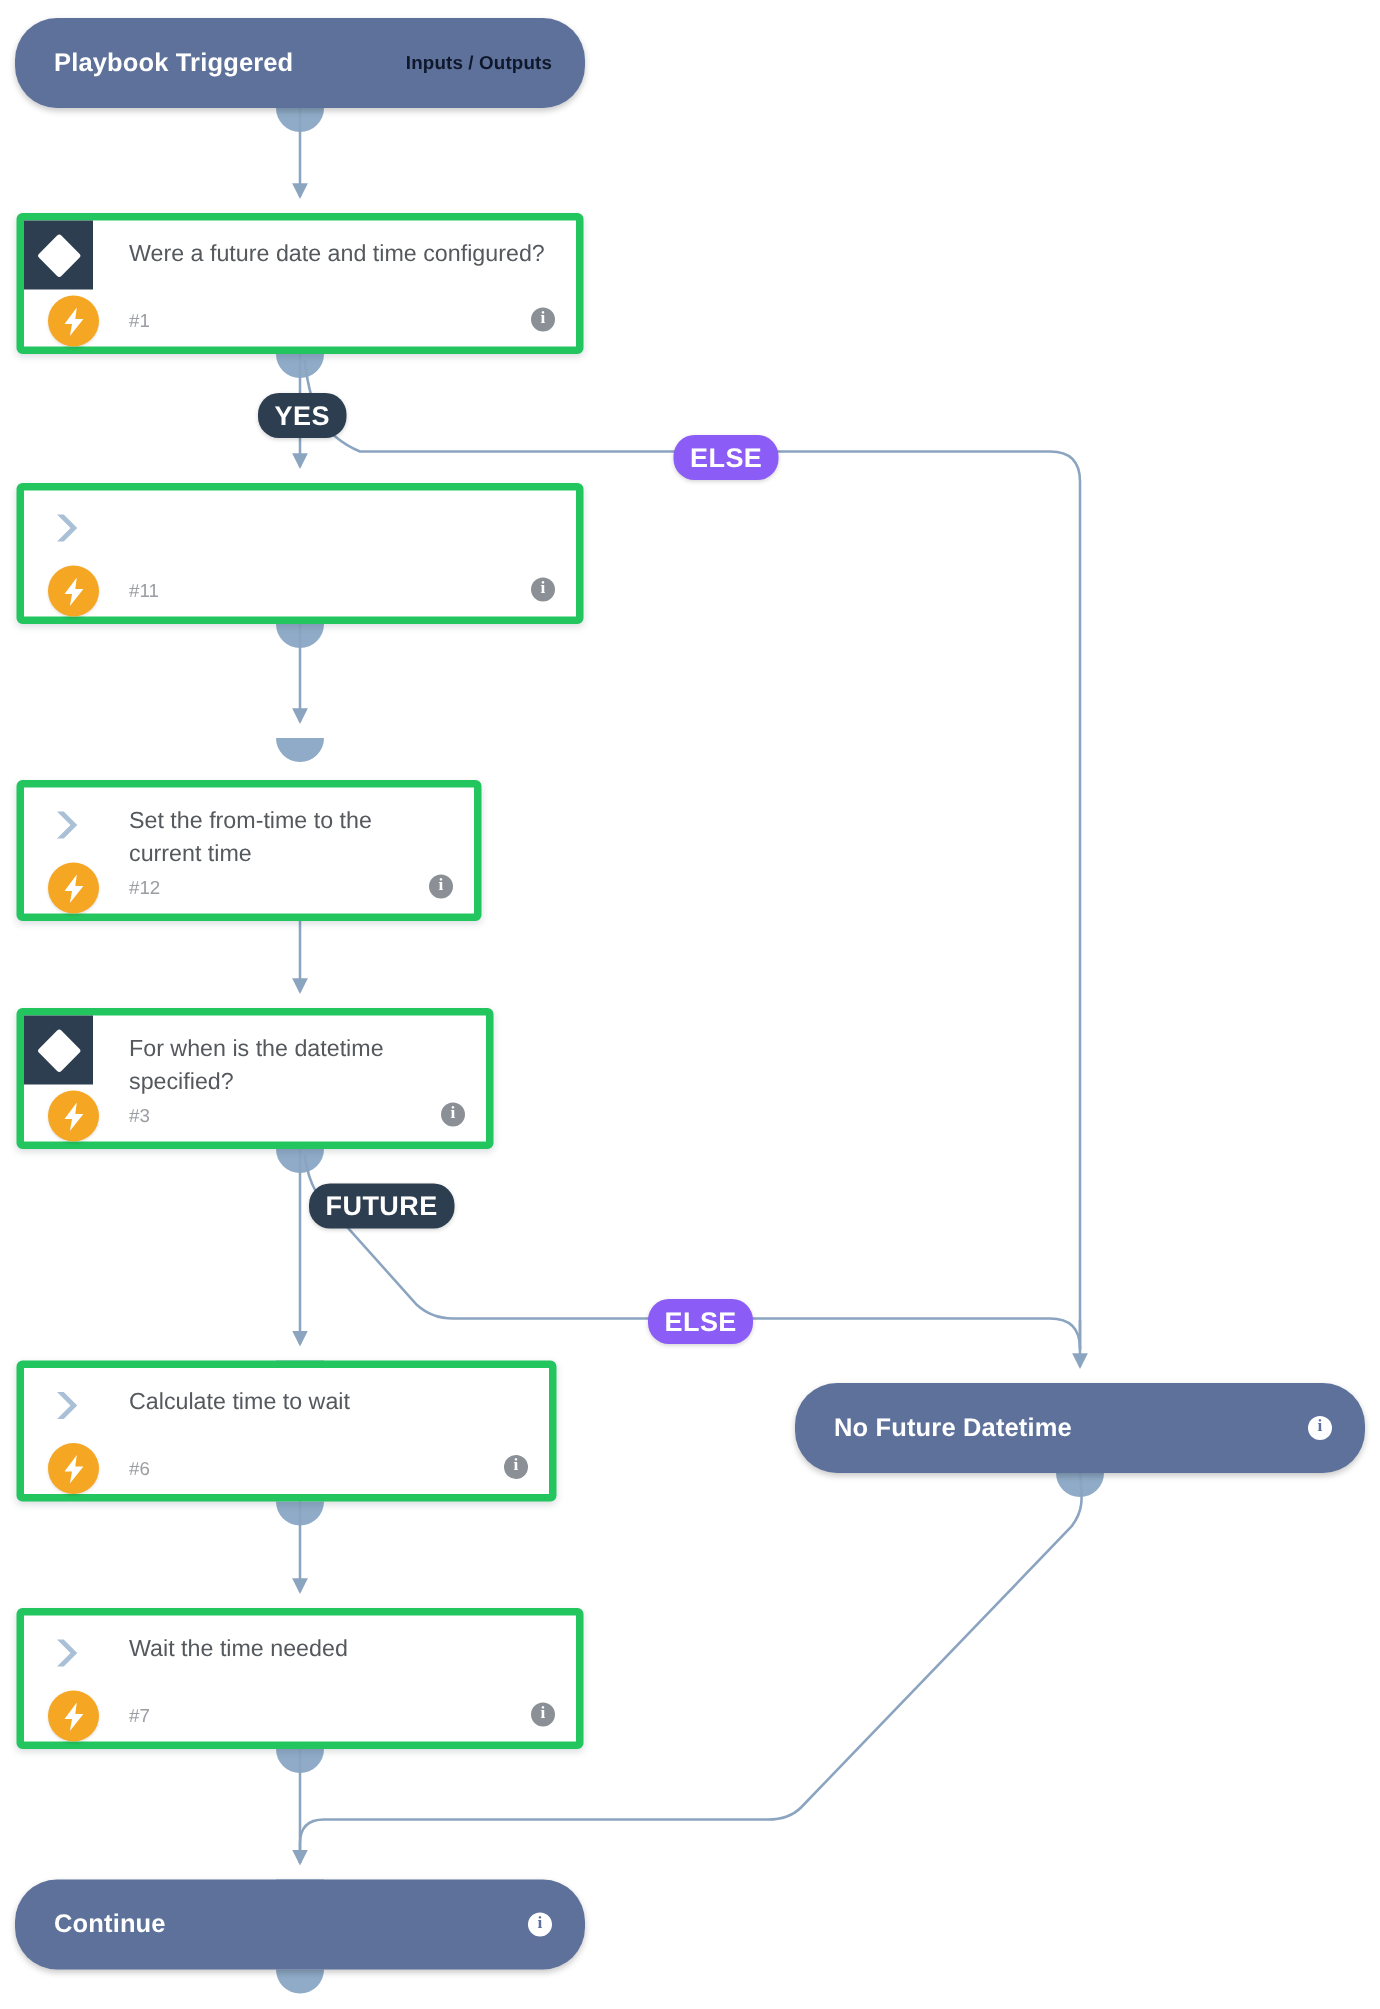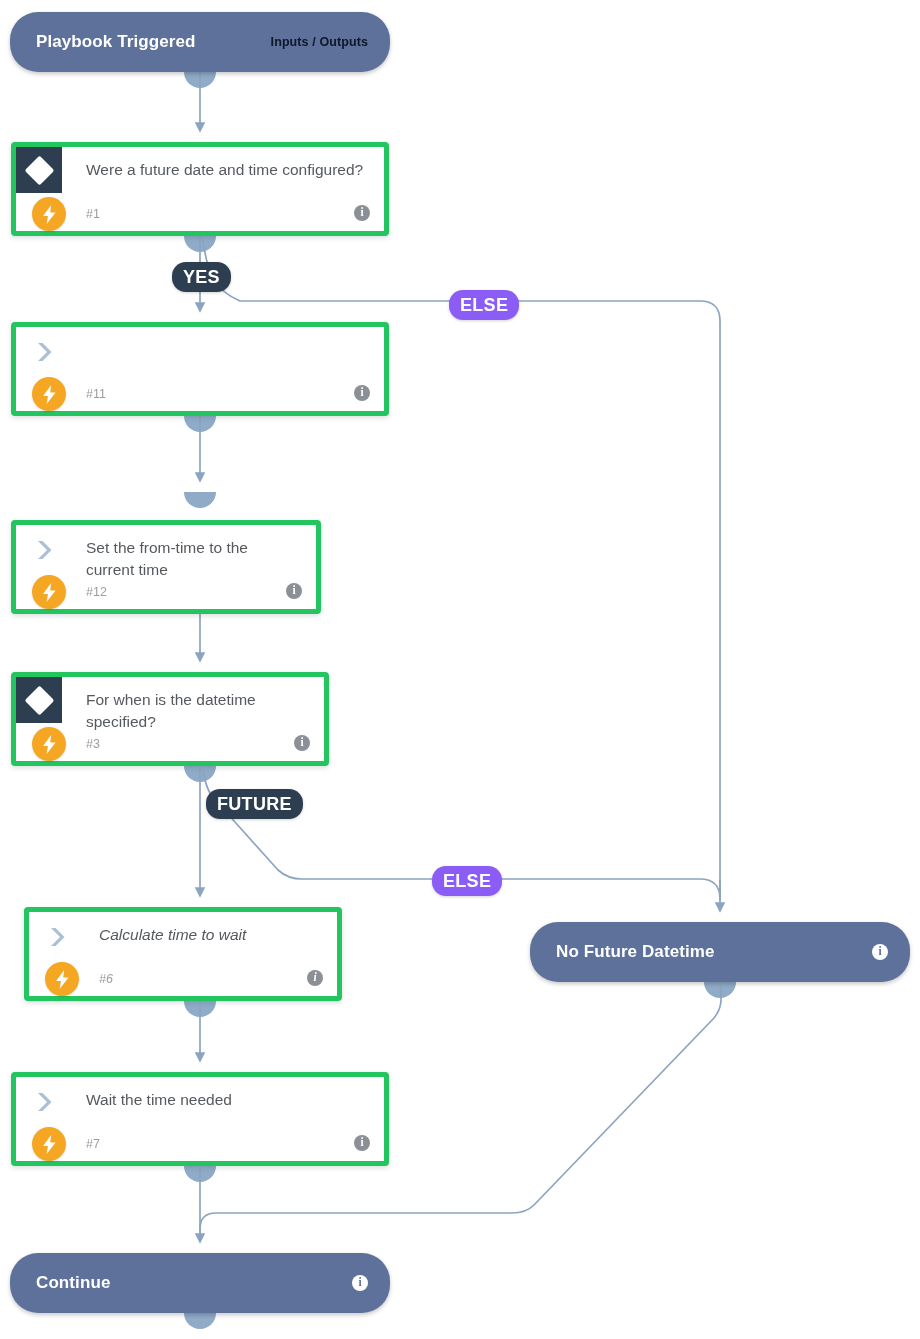--- a/index.html
+++ b/index.html
@@ -318,21 +318,21 @@
     <div class="bolt" style="top:50px;">
       <svg width="15" height="19" viewBox="0 0 15 19">
         <path d="M9.2 0 L1 11 L6 11 L4.6 19 L13.6 7.6 L8.2 7.6 Z" fill="#ffffff"></path>
       </svg>
     </div>
     <div class="card-title">For when is the datetime specified?</div>
     <div class="card-num">#3</div>
     <span class="info-dot">i</span>
   </div>
 
-  <div class="card" style="left:24px; top:907px; width:318px; height:94px;font-style:italic;">
+  <div class="card" style="left:11px; top:907px; width:360px; height:94px;">
     <div class="chev">
       <svg width="24" height="24" viewBox="0 0 24 24">
         <path d="M4 3 L13 12 L4 21 L8.5 21 L17.5 12 L8.5 3 Z" fill="#a9c0d6"></path>
       </svg>
     </div>
     <div class="bolt" style="top:50px;">
       <svg width="15" height="19" viewBox="0 0 15 19">
         <path d="M9.2 0 L1 11 L6 11 L4.6 19 L13.6 7.6 L8.2 7.6 Z" fill="#ffffff"></path>
       </svg>
     </div>

